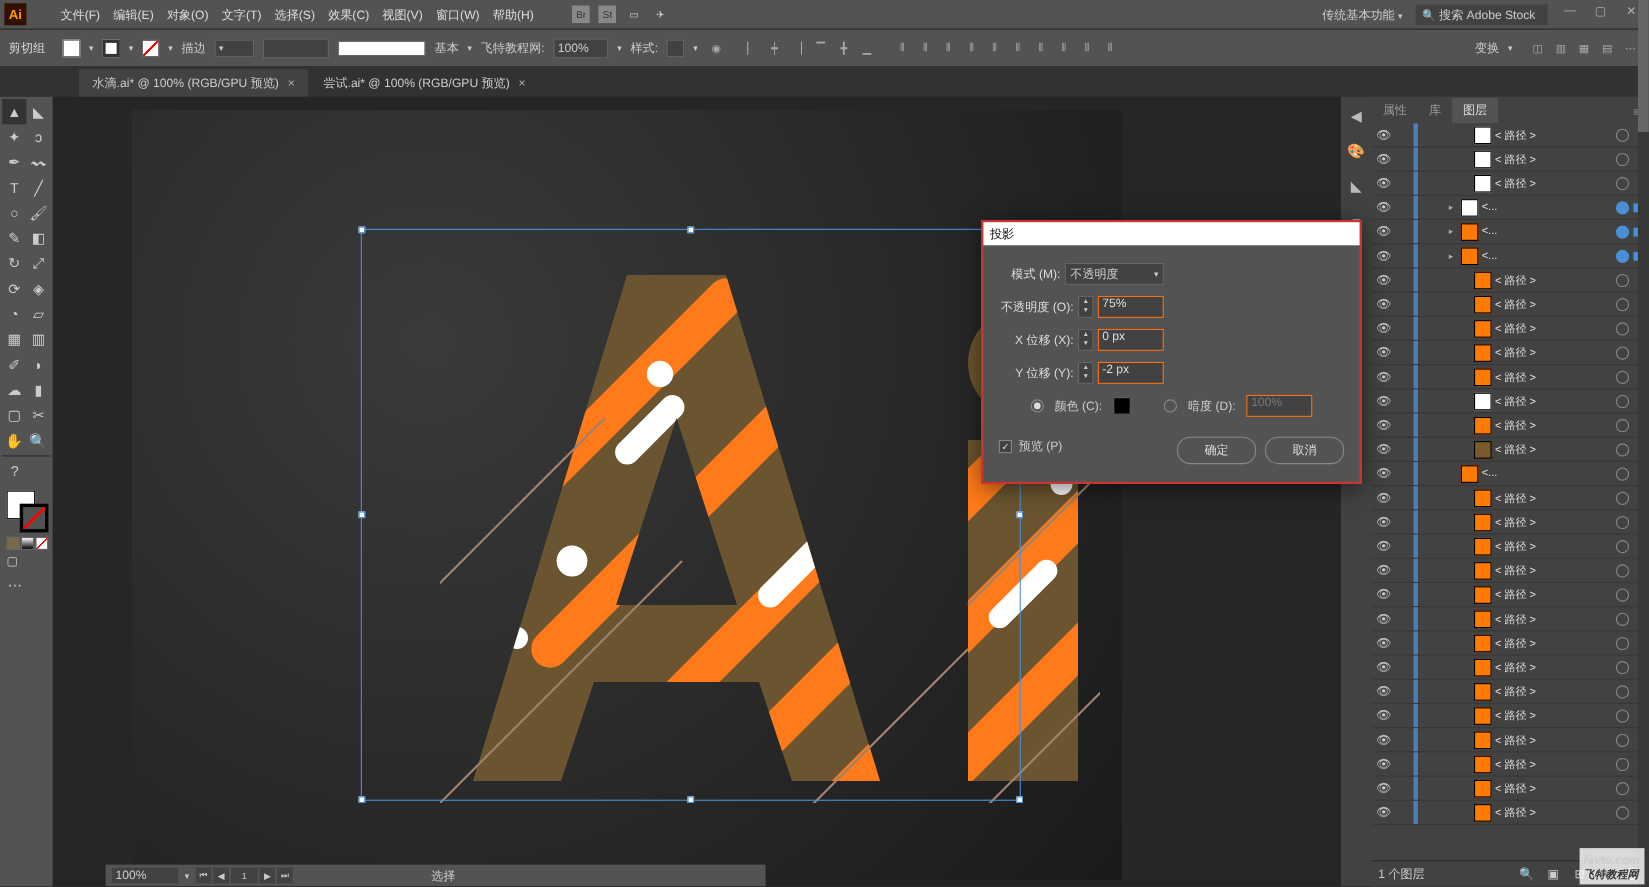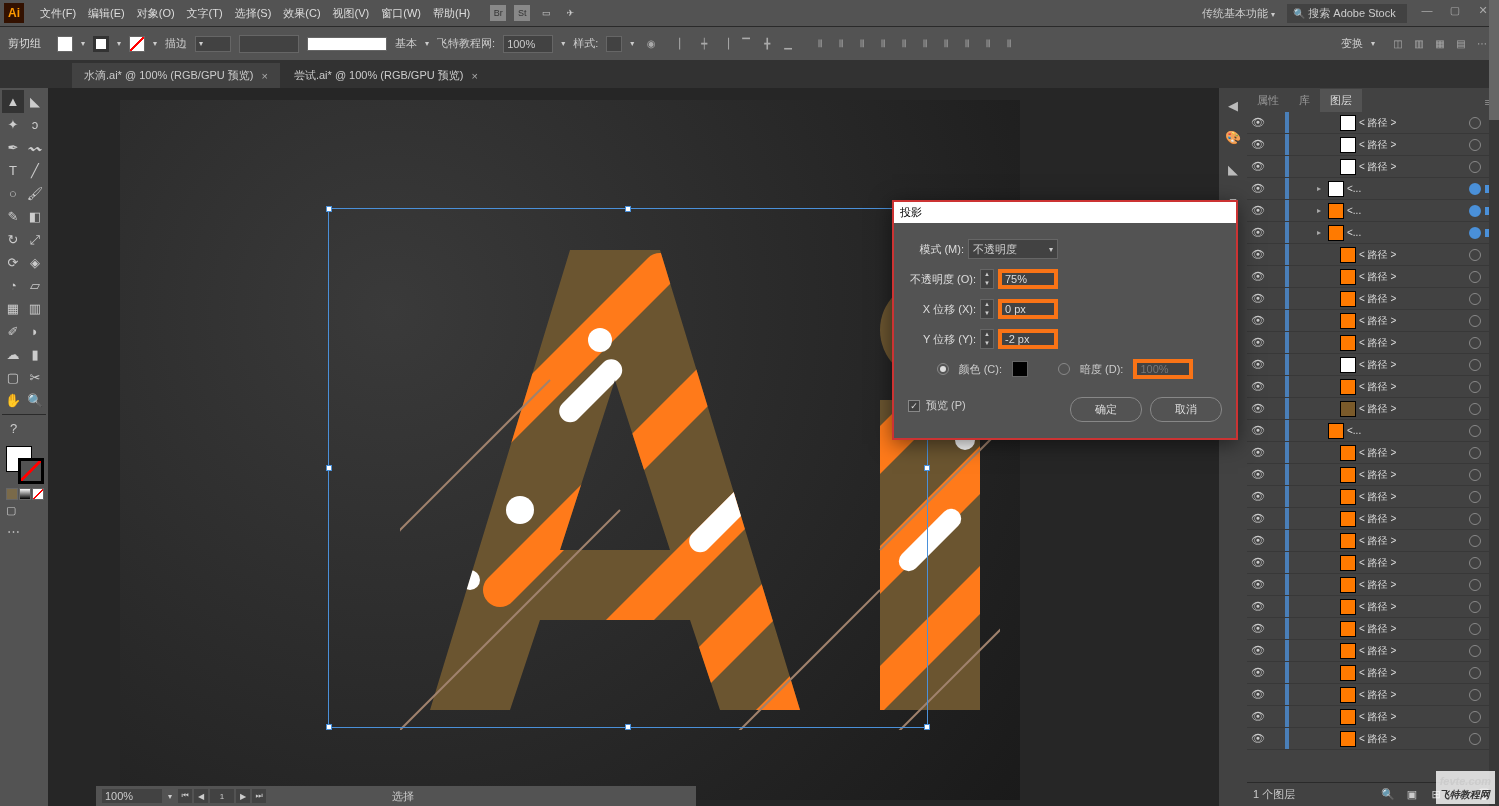--- a/index.html
+++ b/index.html
@@ -1,17 +1,17 @@
 <!DOCTYPE html>
 <html><head>
 <meta charset="utf-8">
 <style>
 *{margin:0;padding:0;box-sizing:border-box;font-family:"Microsoft YaHei",sans-serif;font-size:11px;color:#ccc;user-select:none}
 body{background:#323232;width:1499px;height:806px;overflow:hidden;position:relative}
-.menubar{height:26px;background:#535353;display:flex;align-items:center;padding:0 4px;gap:2px}
+.menubar{height:26px;background:#535353;display:flex;align-items:center;padding:0 4px;gap:17px}
 .ai-logo{width:20px;height:20px;background:#310;color:#ff9a00;display:flex;align-items:center;justify-content:center;font-weight:bold;font-size:12px;margin-right:8px}
 .menu-item{padding:4px 6px;color:#ddd;cursor:pointer}
 .menu-icons{display:flex;gap:8px;margin-left:12px;align-items:center}
 .menu-icon{width:16px;height:16px;background:#888;display:flex;align-items:center;justify-content:center;font-size:9px;color:#333}
 .menu-right{margin-left:auto;display:flex;align-items:center;gap:8px}
 .workspace-sel{color:#ddd;padding:2px 4px}
 .search-stock{background:#424242;padding:2px 6px;width:120px;color:#888;font-size:10px}
 .window-btns{display:flex;gap:4px}
 .window-btn{width:24px;height:18px;color:#aaa;text-align:center;cursor:pointer}
 .optbar{height:34px;background:#535353;display:flex;align-items:center;padding:0 8px;gap:8px;border-top:1px solid #2a2a2a}
@@ -73,21 +73,21 @@
 .sb-nav{display:flex;gap:2px}
 .sb-nbtn{width:14px;height:14px;background:#424242;display:flex;align-items:center;justify-content:center;font-size:8px;cursor:pointer}
 .dialog{position:absolute;left:892px;top:200px;width:346px;background:#535353;border:2px solid #c33;box-shadow:0 4px 20px rgba(0,0,0,.5)}
 .dlg-title{background:#fff;color:#000;padding:3px 6px;font-size:11px}
 .dlg-body{padding:16px 14px;display:flex;flex-direction:column;gap:10px}
 .dlg-row{display:flex;align-items:center;gap:4px;justify-content:flex-end}
 .dlg-lbl{color:#ddd;text-align:right}
 .dlg-sel{width:90px;height:20px;background:#424242;border:1px solid #666;padding:0 4px;color:#ddd;display:flex;align-items:center;justify-content:space-between}
 .dlg-spin{width:14px;height:20px;display:flex;flex-direction:column;background:#424242;border:1px solid #666}
 .dlg-spin div{flex:1;text-align:center;font-size:6px;color:#ccc;line-height:9px}
-.dlg-inp{width:60px;height:20px;background:#424242;border:4px solid #f97316;padding:0 3px;color:#ddd}
+.dlg-inp{width:60px;height:20px;background:#424242;border:1px solid #f97316;padding:0 3px;color:#ddd}
 .dlg-inp.focus{background:#fff;color:#000;border:1px solid #4a90d9}
 .dlg-radio{width:12px;height:12px;border:1px solid #888;border-radius:50%;display:inline-flex;align-items:center;justify-content:center}
 .dlg-radio.on::after{content:"";width:6px;height:6px;background:#ddd;border-radius:50%}
 .dlg-colsw{width:16px;height:16px;background:#000;border:1px solid #666}
 .dlg-chk{width:12px;height:12px;border:1px solid #888;display:inline-flex;align-items:center;justify-content:center;background:#424242}
 .dlg-chk.on::after{content:"✓";font-size:9px;color:#ddd}
 .dlg-btns{display:flex;gap:8px;justify-content:flex-end;margin-top:8px}
 .dlg-btn{padding:4px 24px;border:1px solid #888;border-radius:12px;color:#ddd;cursor:pointer;background:#535353}
 .wm{position:absolute;right:4px;bottom:2px;background:rgba(255,255,255,.8);color:#c00;font-weight:bold;padding:2px 4px;font-size:13px;font-style:italic}
 .wm small{display:block;color:#333;font-size:10px}

